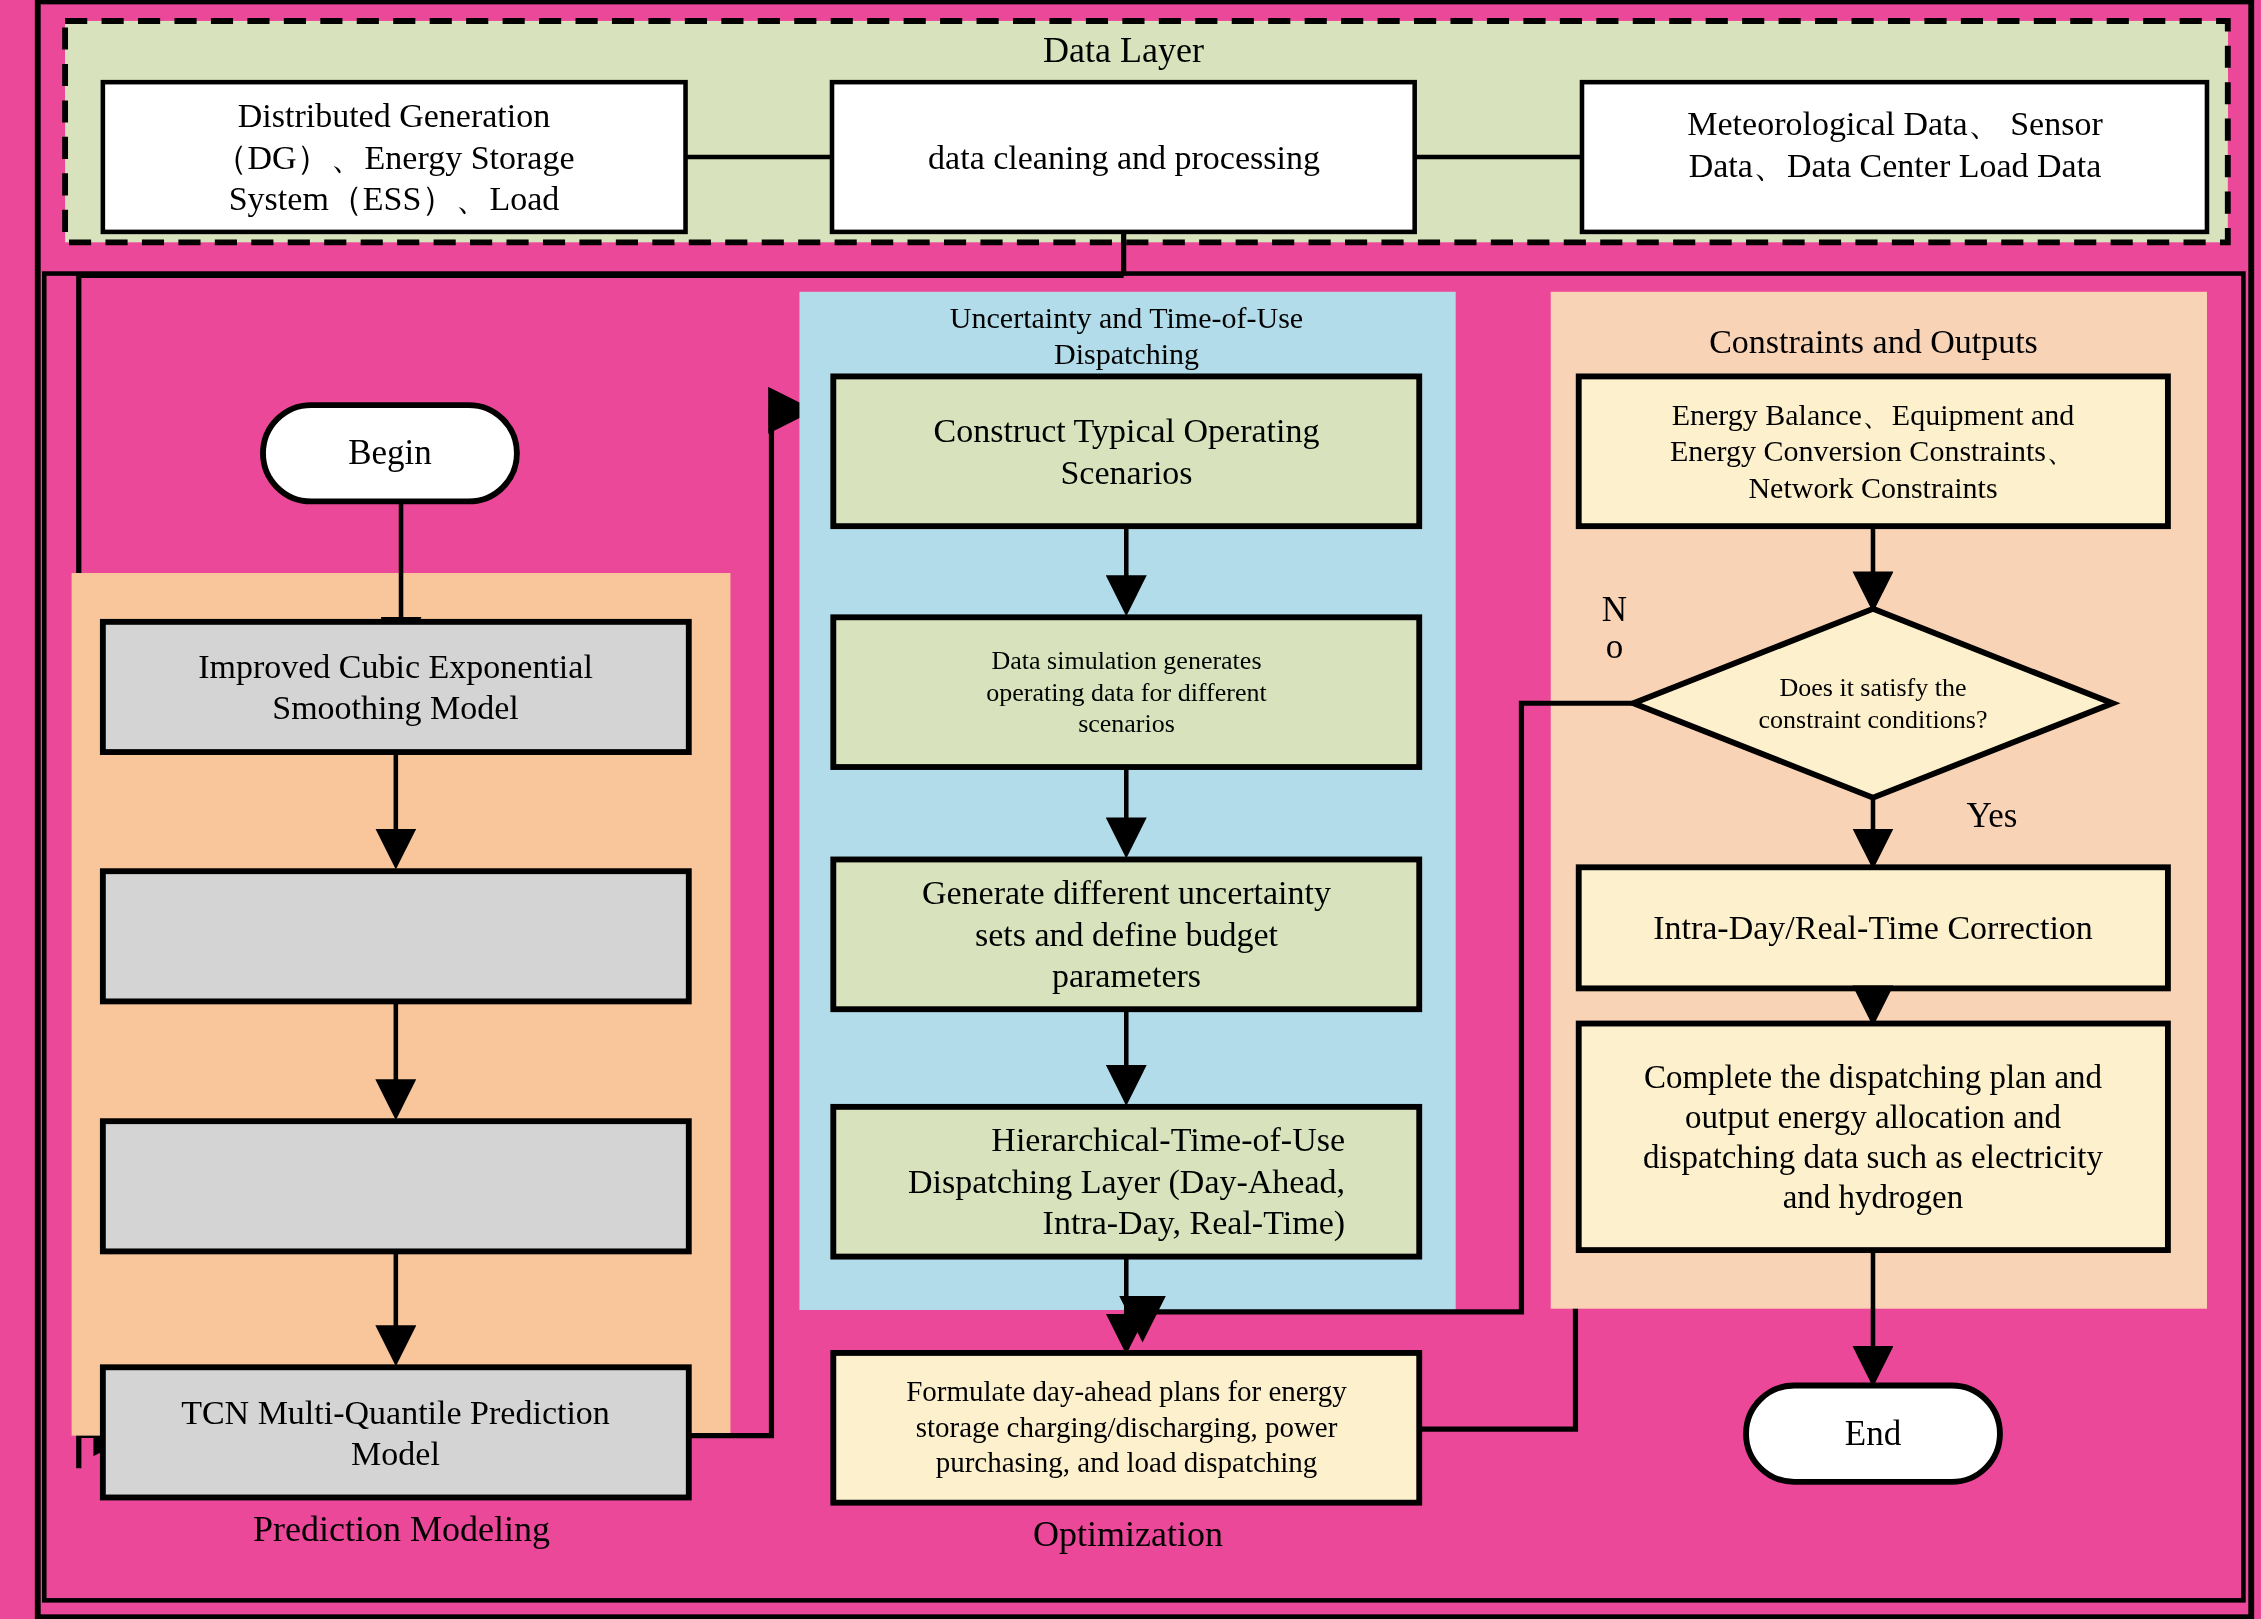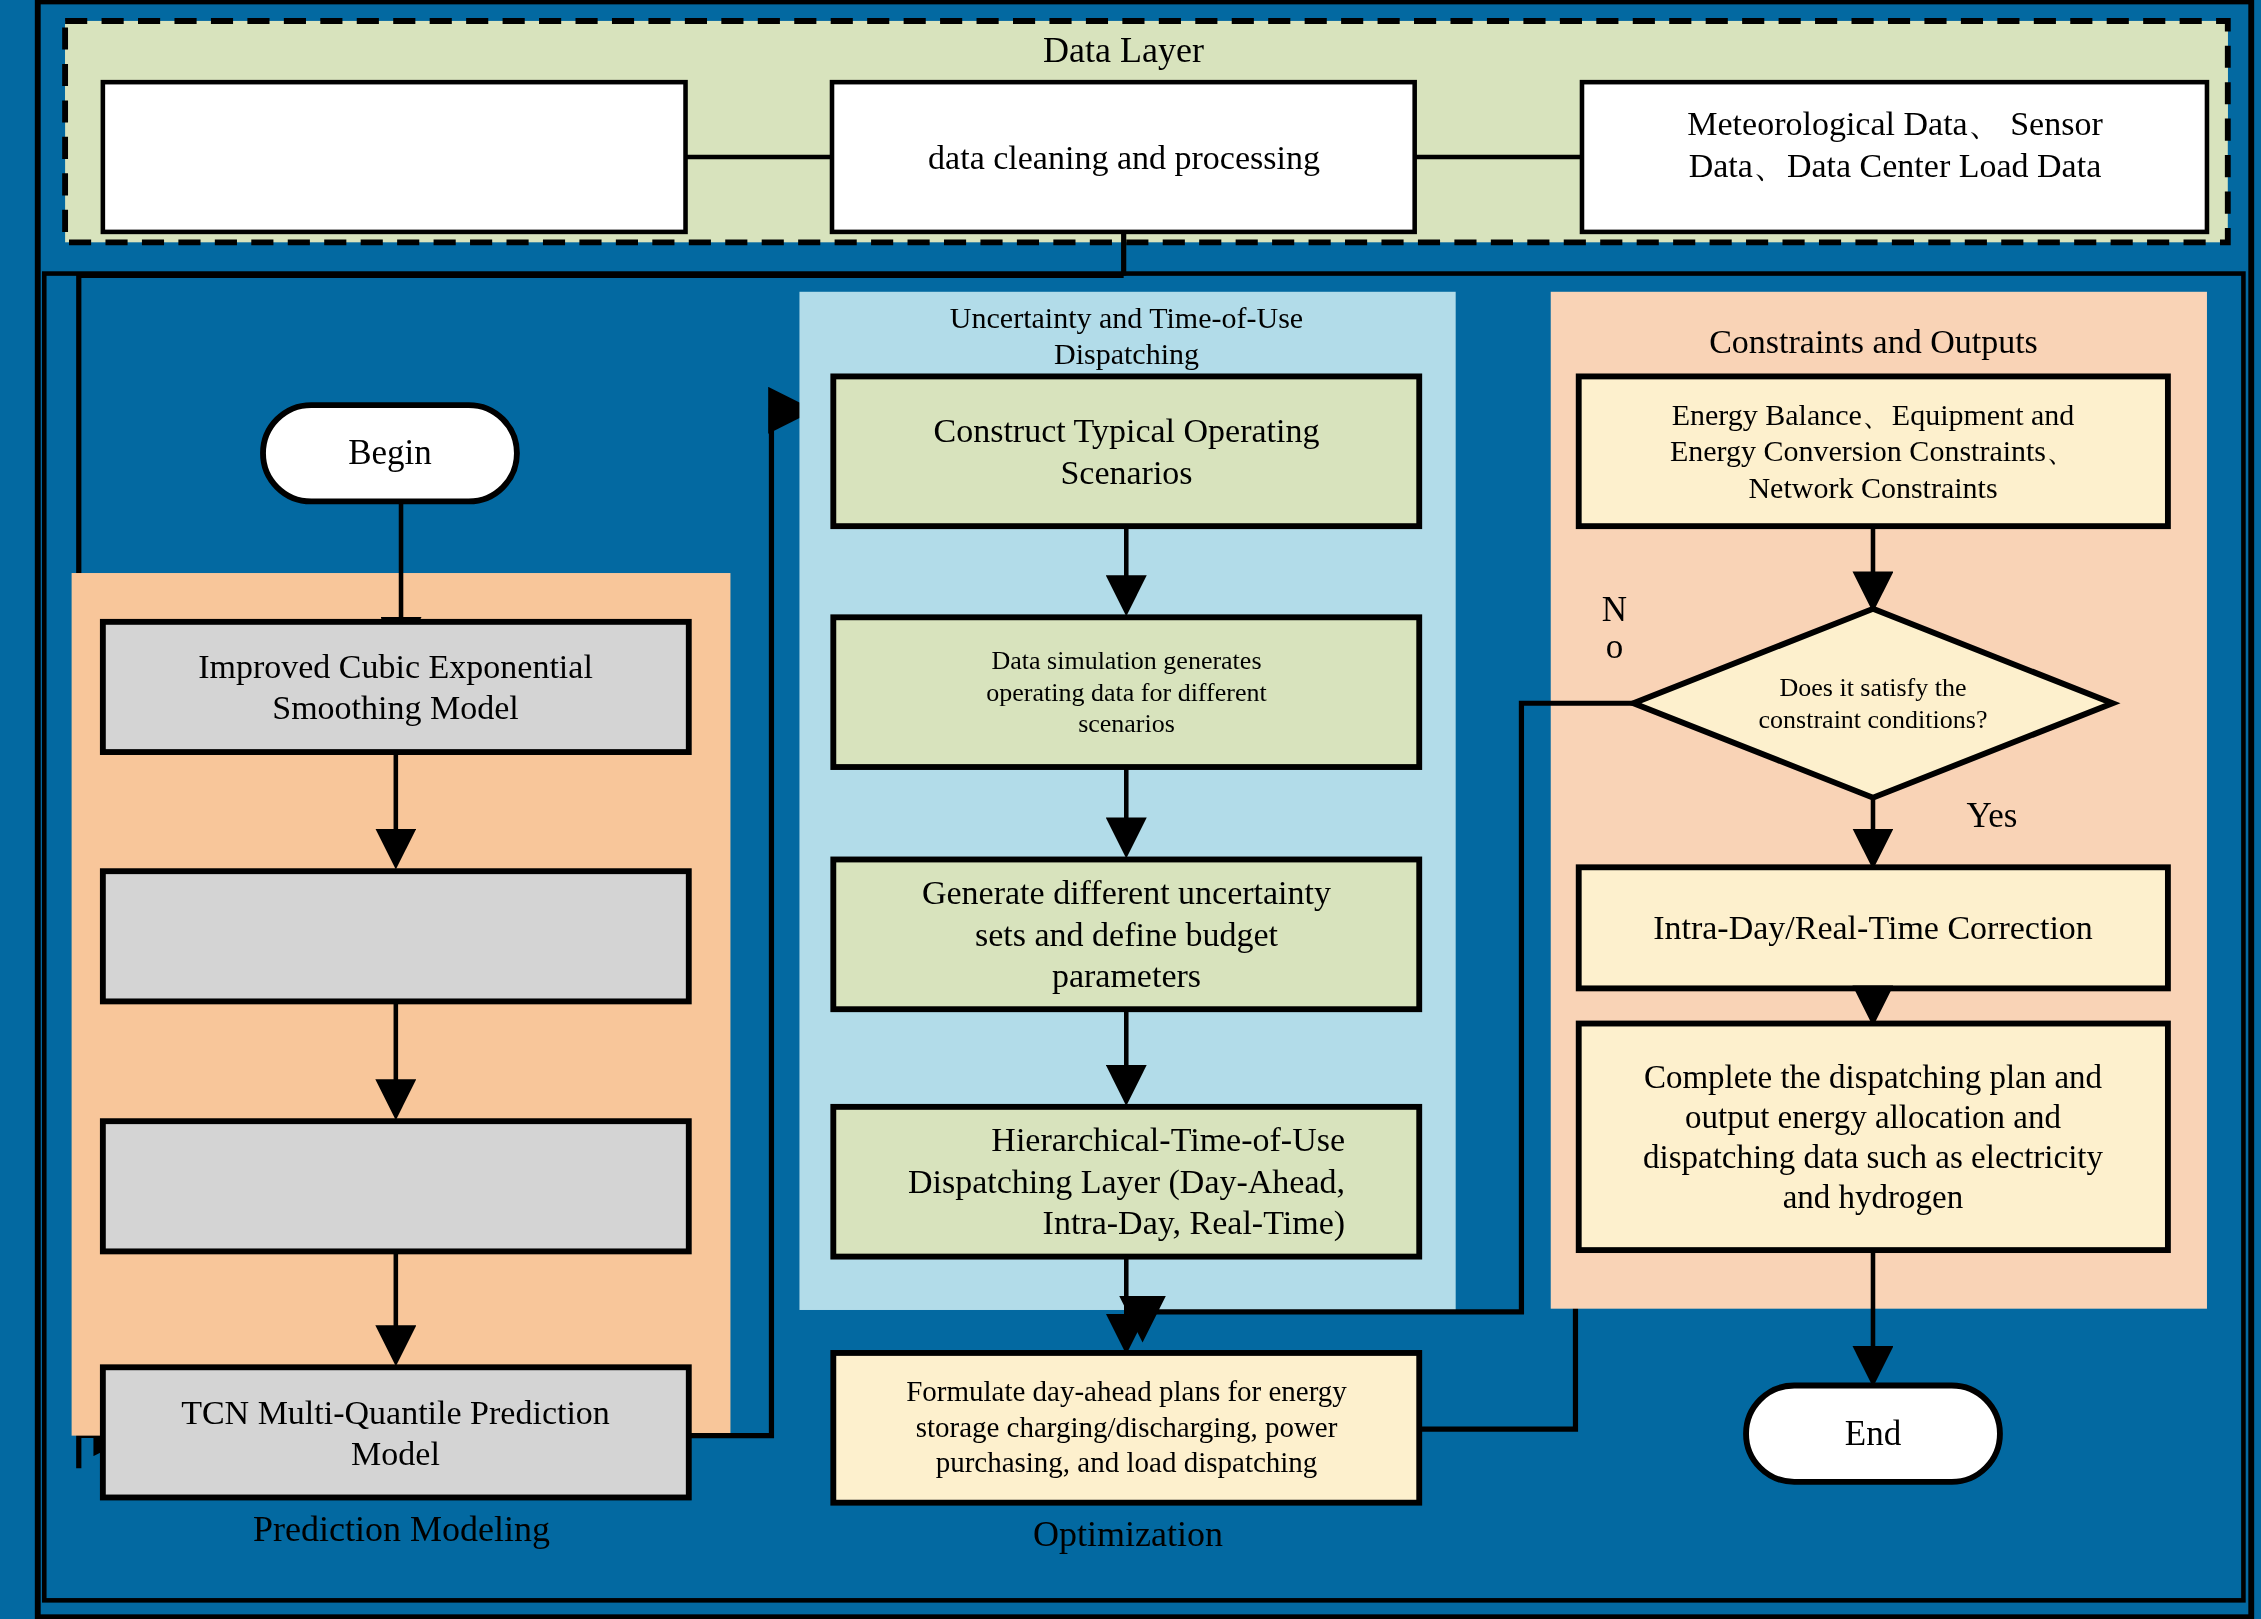--- a/index.html
+++ b/index.html
@@ -1,17 +1,17 @@
 <!DOCTYPE html>
 <html style="font-size:10.4px"><head>
 <meta charset="utf-8">
 <style>
   html,body{margin:0;padding:0;background:#ffffff;}
   body{font-family:"Liberation Serif", serif;}
-  #stage{position:relative;width:2261px;height:1620px;background:#0369a1;overflow:hidden;}
+  #stage{position:relative;width:2261px;height:1620px;background:#ec4899;overflow:hidden;}
   svg{position:absolute;top:0;left:0;width:2261px;height:1620px;}
 
   .node-text{
     position:absolute;
     display:flex;align-items:center;justify-content:center;
     text-align:center;
     color:#000;
     font-family:"Liberation Serif", serif;
     line-height:1.22;
     box-sizing:border-box;
@@ -115,20 +115,23 @@
 
     <rect x="2425" y="1572" width="905" height="348" fill="#fdf0cd" stroke="#000" stroke-width="9"></rect>
     <path d="M 2877 1920 L 2877 2120" fill="none" stroke="#000" stroke-width="7" marker-end="url(#arrow)"></path>
 
     <rect x="2682" y="2128" width="390" height="148" rx="74" ry="74" fill="#ffffff" stroke="#000" stroke-width="9"></rect>
 
   </svg>
 
   <div class="grp-label" style="left:832px;top:27px;width:583px;height:48px;font-size:36px;">Data Layer</div>
 
+  <div class="node-text" style="left:109px;top:85px;width:570px;height:145px;font-size:34px;">Distributed Generation
+（DG）、Energy Storage
+System（ESS）、Load</div>
 
   <div class="node-text" style="left:839px;top:85px;width:570px;height:145px;font-size:34px;">data cleaning and processing</div>
 
   <div class="node-text" style="left:1589px;top:72px;width:612px;height:145px;font-size:34px;">Meteorological Data、 Sensor
 Data、Data Center Load Data</div>
 
   <div class="node-text" style="left:263px;top:405px;width:254px;height:96px;font-size:35px;">Begin</div>
 
   <div class="node-text" style="left:1746px;top:1386px;width:254px;height:96px;font-size:35px;">End</div>
 

